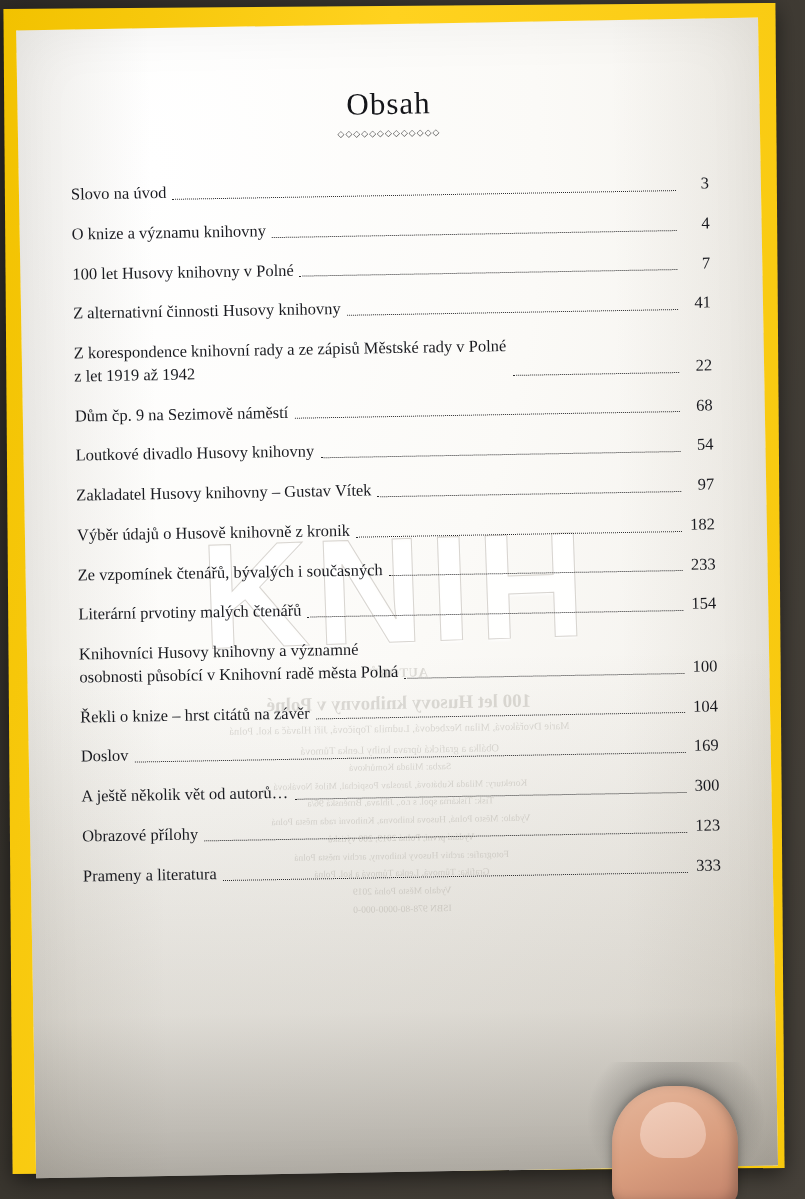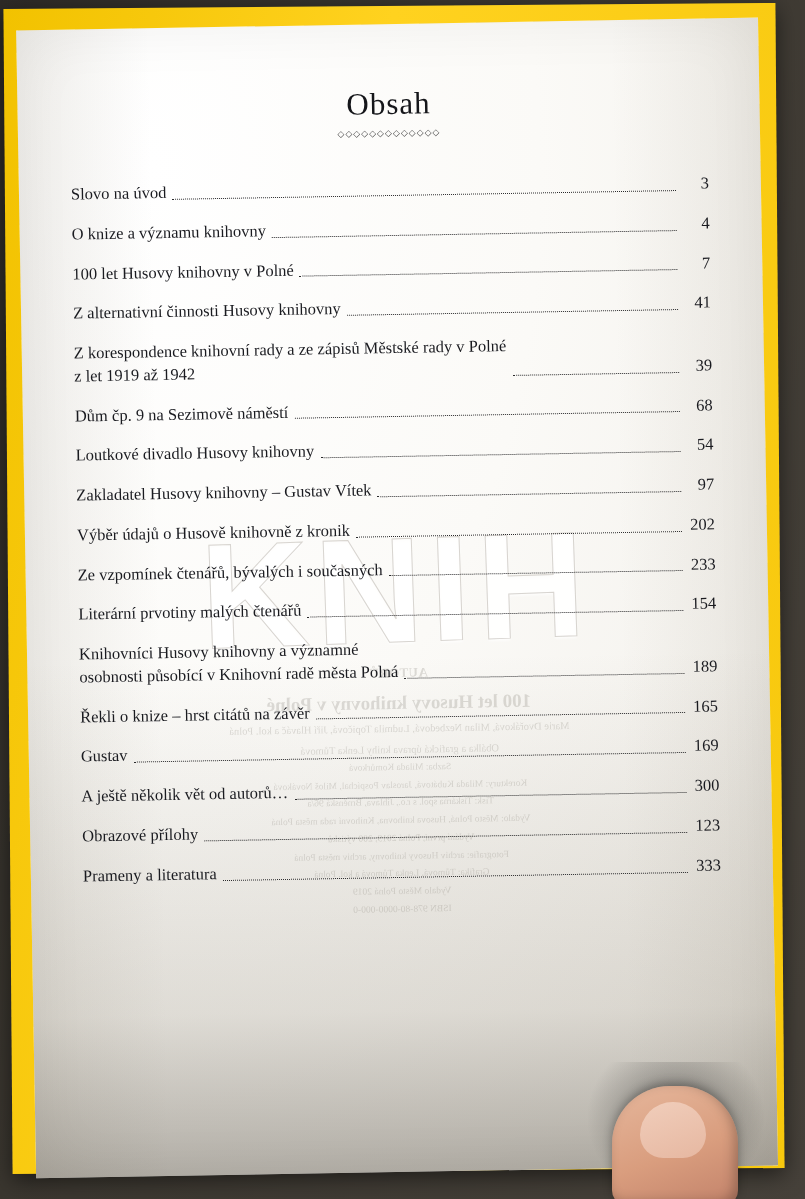--- a/index.html
+++ b/index.html
@@ -261,65 +261,65 @@
             </div>
             <div class="toc-entry">
               <span class="label">Z alternativní činnosti Husovy knihovny</span>
               <span class="leader"></span>
               <span class="pageno">41</span>
             </div>
             <div class="toc-entry two-line">
               <span class="label">Z korespondence knihovní rady a ze zápisů Městské rady v Polné
 z let 1919 až 1942</span>
               <span class="leader"></span>
-              <span class="pageno">39</span>
+              <span class="pageno">22</span>
             </div>
             <div class="toc-entry">
               <span class="label">Dům čp. 9 na Sezimově náměstí</span>
               <span class="leader"></span>
               <span class="pageno">68</span>
             </div>
             <div class="toc-entry">
               <span class="label">Loutkové divadlo Husovy knihovny</span>
               <span class="leader"></span>
               <span class="pageno">54</span>
             </div>
             <div class="toc-entry">
               <span class="label">Zakladatel Husovy knihovny – Gustav Vítek</span>
               <span class="leader"></span>
               <span class="pageno">97</span>
             </div>
             <div class="toc-entry">
               <span class="label">Výběr údajů o Husově knihovně z kronik</span>
               <span class="leader"></span>
-              <span class="pageno">202</span>
+              <span class="pageno">182</span>
             </div>
             <div class="toc-entry">
               <span class="label">Ze vzpomínek čtenářů, bývalých i současných</span>
               <span class="leader"></span>
               <span class="pageno">233</span>
             </div>
             <div class="toc-entry">
               <span class="label">Literární prvotiny malých čtenářů</span>
               <span class="leader"></span>
               <span class="pageno">154</span>
             </div>
             <div class="toc-entry two-line">
               <span class="label">Knihovníci Husovy knihovny a významné
 osobnosti působící v Knihovní radě města Polná</span>
               <span class="leader"></span>
-              <span class="pageno">189</span>
+              <span class="pageno">100</span>
             </div>
             <div class="toc-entry">
               <span class="label">Řekli o knize – hrst citátů na závěr</span>
               <span class="leader"></span>
-              <span class="pageno">165</span>
-            </div>
-            <div class="toc-entry">
-              <span class="label">Gustav</span>
+              <span class="pageno">104</span>
+            </div>
+            <div class="toc-entry">
+              <span class="label">Doslov</span>
               <span class="leader"></span>
               <span class="pageno">169</span>
             </div>
             <div class="toc-entry">
               <span class="label">A ještě několik vět od autorů…</span>
               <span class="leader"></span>
               <span class="pageno">300</span>
             </div>
             <div class="toc-entry">
               <span class="label">Obrazové přílohy</span>

